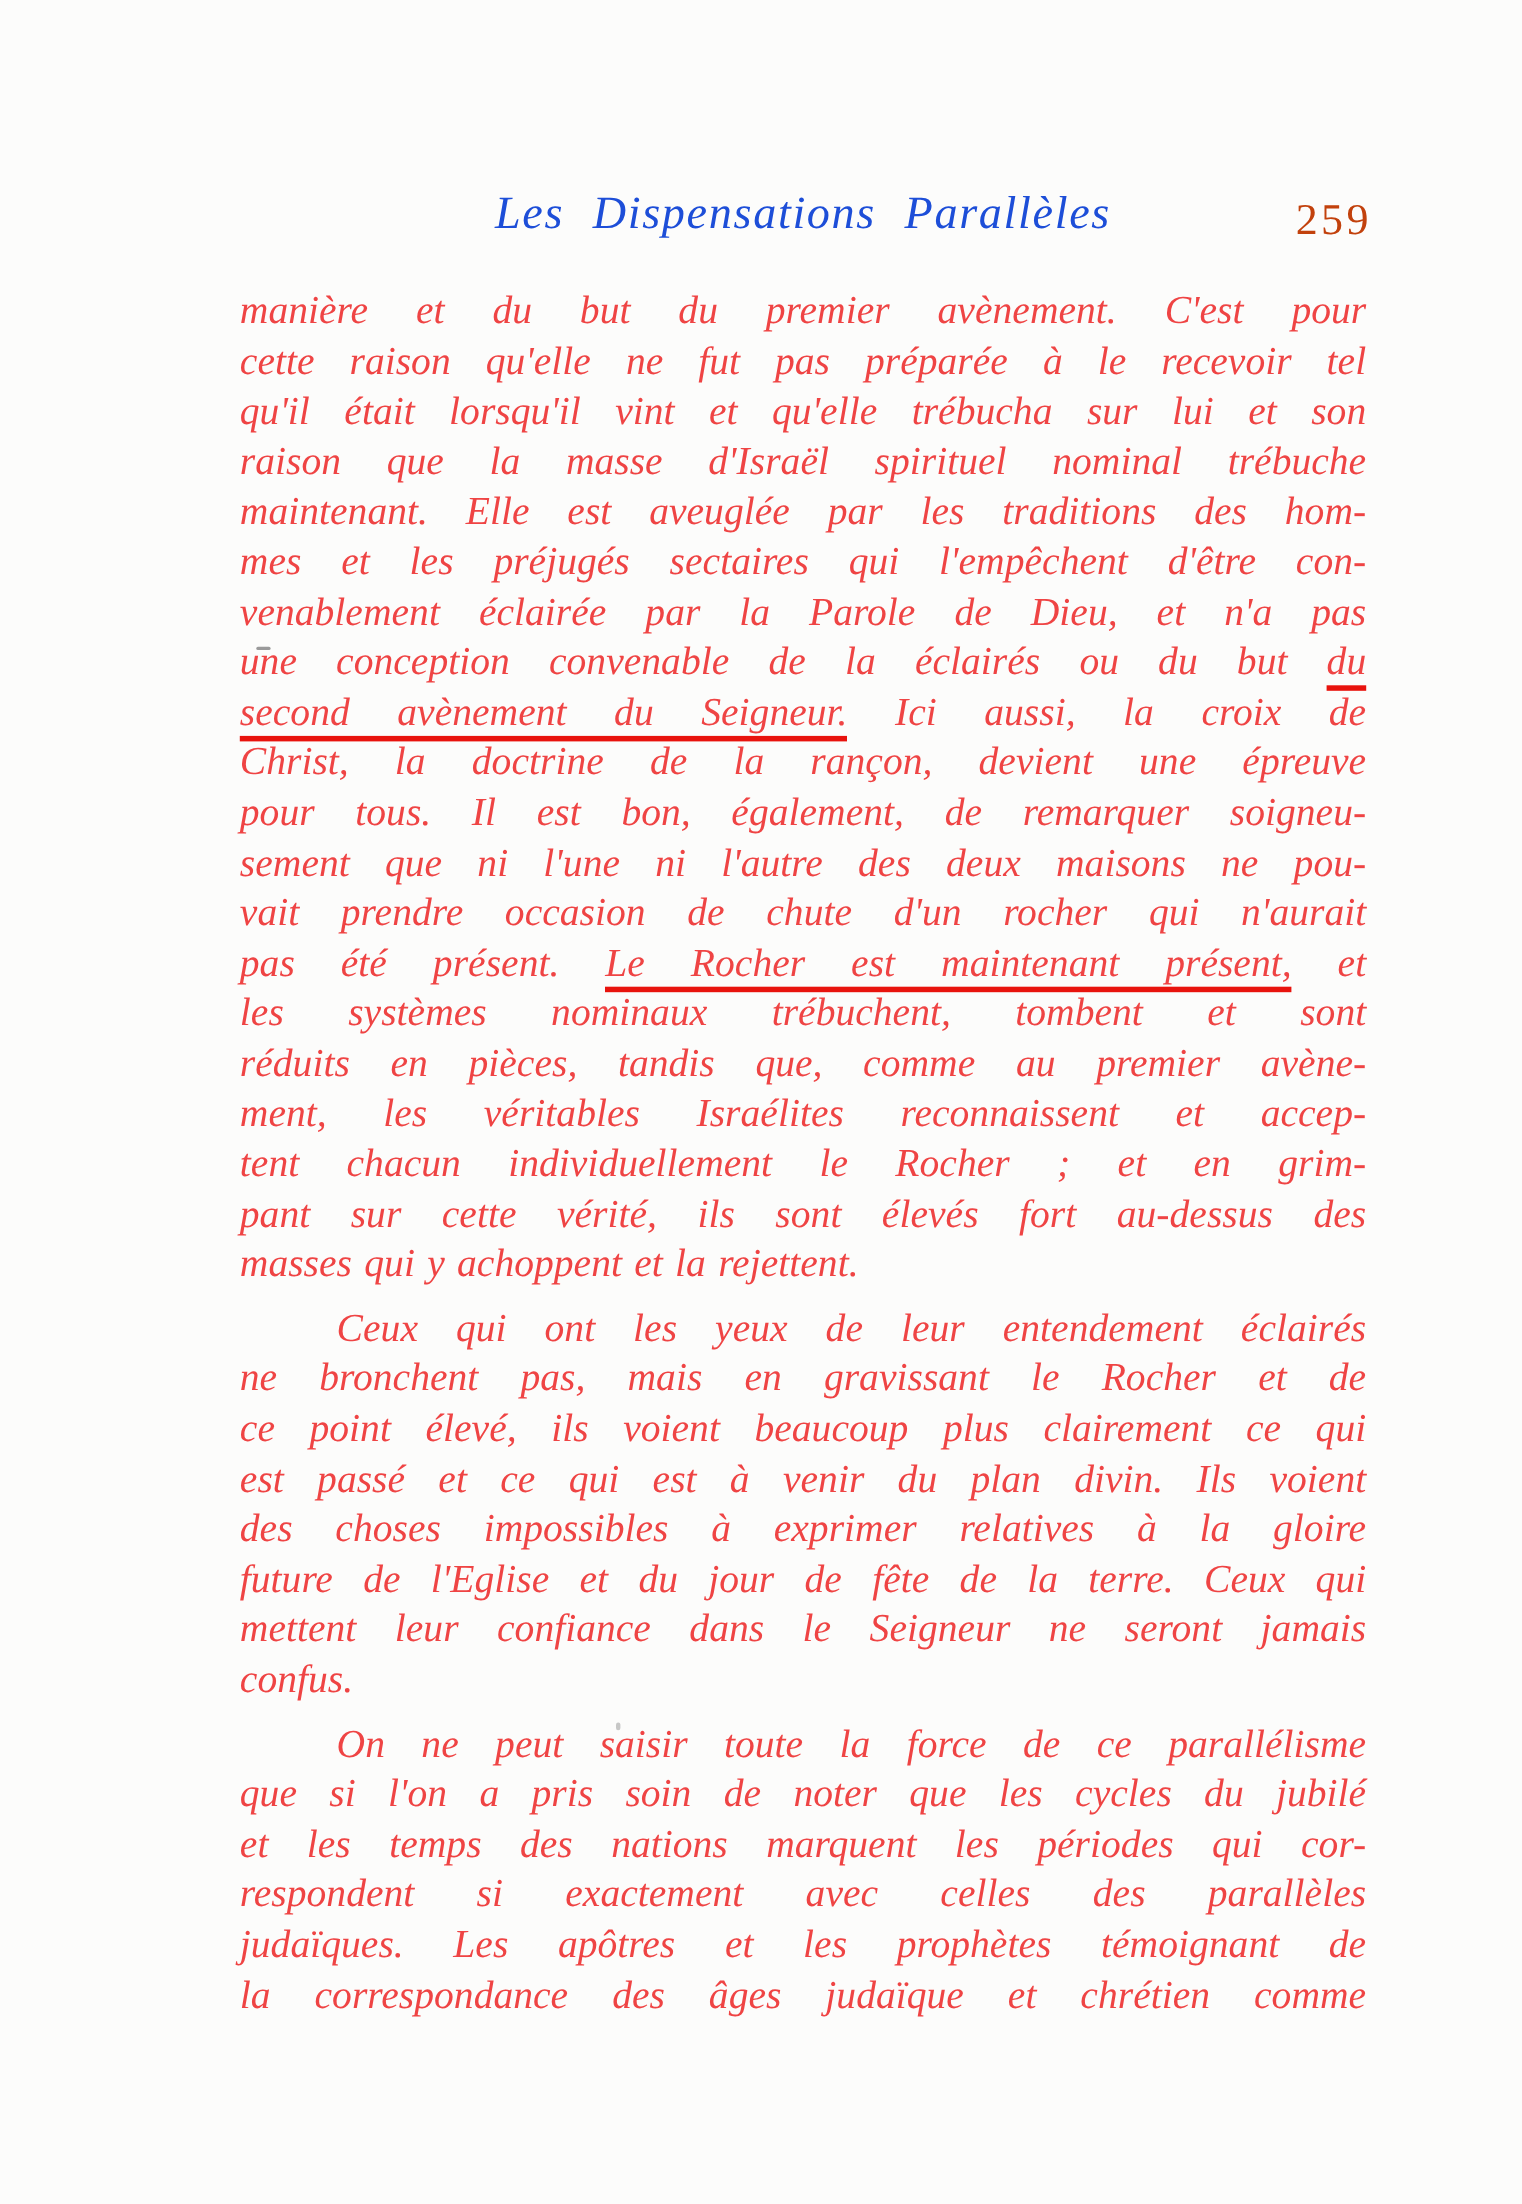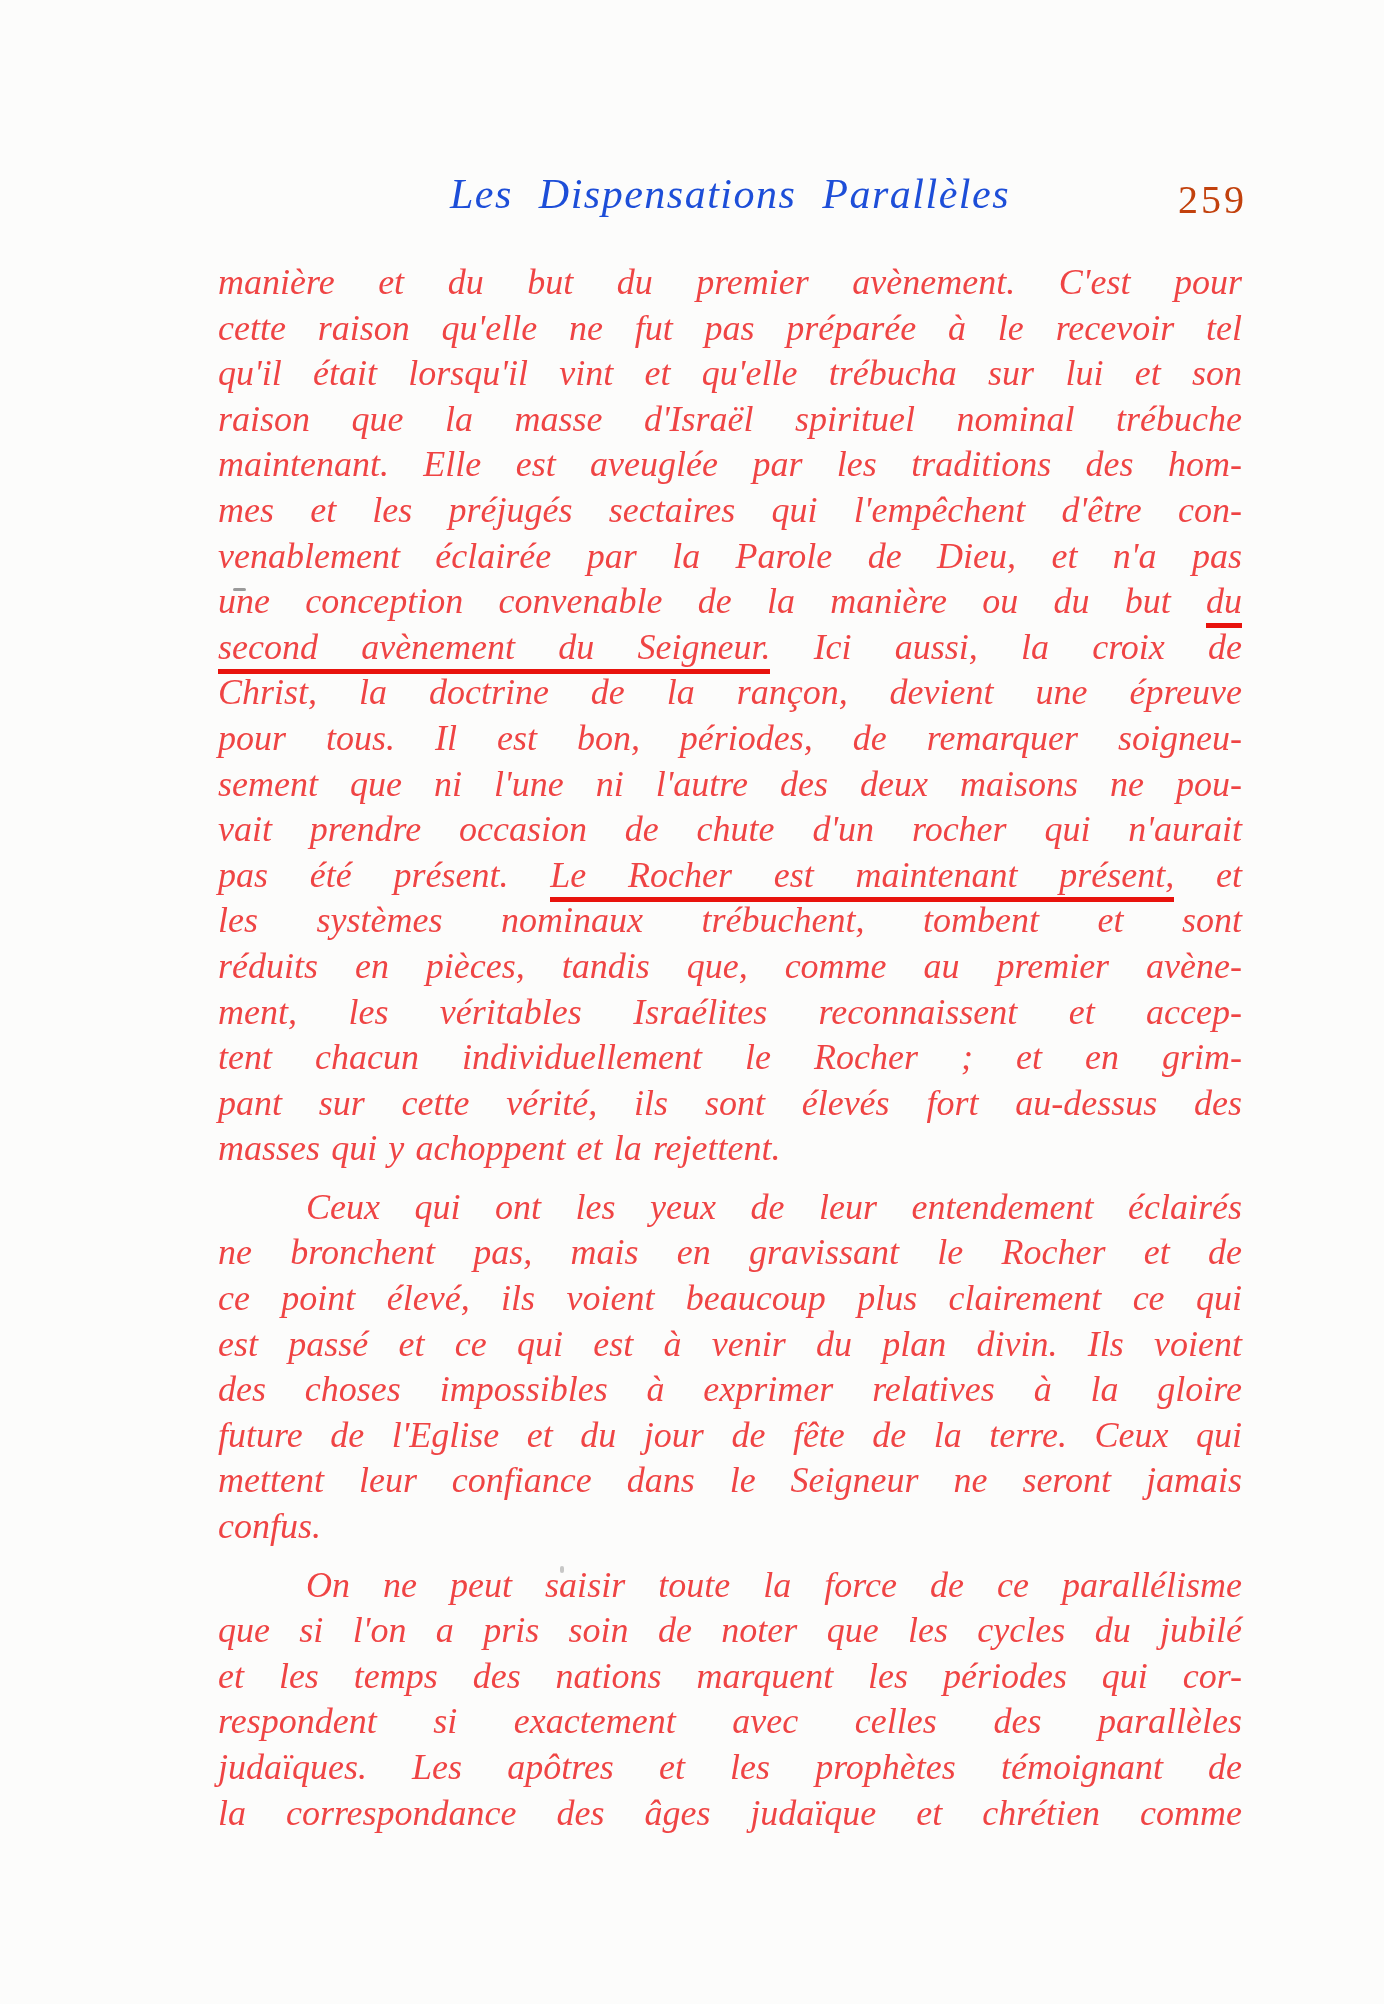--- a/index.html
+++ b/index.html
@@ -76,24 +76,24 @@
 
   <div class="body-text" id="body-text">
       <div class="para">
         <div class="line"><span>manière et du but du premier avènement. C'est pour</span></div>
         <div class="line"><span>cette raison qu'elle ne fut pas préparée à le recevoir tel</span></div>
         <div class="line"><span>qu'il était lorsqu'il vint et qu'elle trébucha sur lui et son</span></div>
         <div class="line"><span>raison que la masse d'Israël spirituel nominal trébuche</span></div>
         <div class="line"><span>maintenant. Elle est aveuglée par les traditions des hom-</span></div>
         <div class="line"><span>mes et les préjugés sectaires qui l'empêchent d'être con-</span></div>
         <div class="line"><span>venablement éclairée par la Parole de Dieu, et n'a pas</span></div>
-        <div class="line"><span>une conception convenable de la manière ou du but </span><span class="redline" style="border-bottom-color: rgb(232, 19, 13);">du</span></div>
+        <div class="line"><span>une conception convenable de la éclairés ou du but </span><span class="redline" style="border-bottom-color: rgb(232, 19, 13);">du</span></div>
         <div class="line"><span class="redline" style="border-bottom-color: rgb(232, 19, 13);">second avènement du Seigneur.</span><span> Ici aussi, la croix de</span></div>
         <div class="line"><span>Christ, la doctrine de la rançon, devient une épreuve</span></div>
-        <div class="line"><span>pour tous. Il est bon, périodes, de remarquer soigneu-</span></div>
+        <div class="line"><span>pour tous. Il est bon, également, de remarquer soigneu-</span></div>
         <div class="line"><span>sement que ni l'une ni l'autre des deux maisons ne pou-</span></div>
         <div class="line"><span>vait prendre occasion de chute d'un rocher qui n'aurait</span></div>
         <div class="line"><span>pas été présent. </span><span class="redline" style="border-bottom-color: rgb(232, 19, 13);">Le Rocher est maintenant présent,</span><span> et</span></div>
         <div class="line"><span>les systèmes nominaux trébuchent, tombent et sont</span></div>
         <div class="line"><span>réduits en pièces, tandis que, comme au premier avène-</span></div>
         <div class="line"><span>ment, les véritables Israélites reconnaissent et accep-</span></div>
         <div class="line"><span>tent chacun individuellement le Rocher ; et en grim-</span></div>
         <div class="line"><span>pant sur cette vérité, ils sont élevés fort au-dessus des</span></div>
         <div class="line flush"><span>masses qui y achoppent et la rejettent.</span></div>
       </div>

